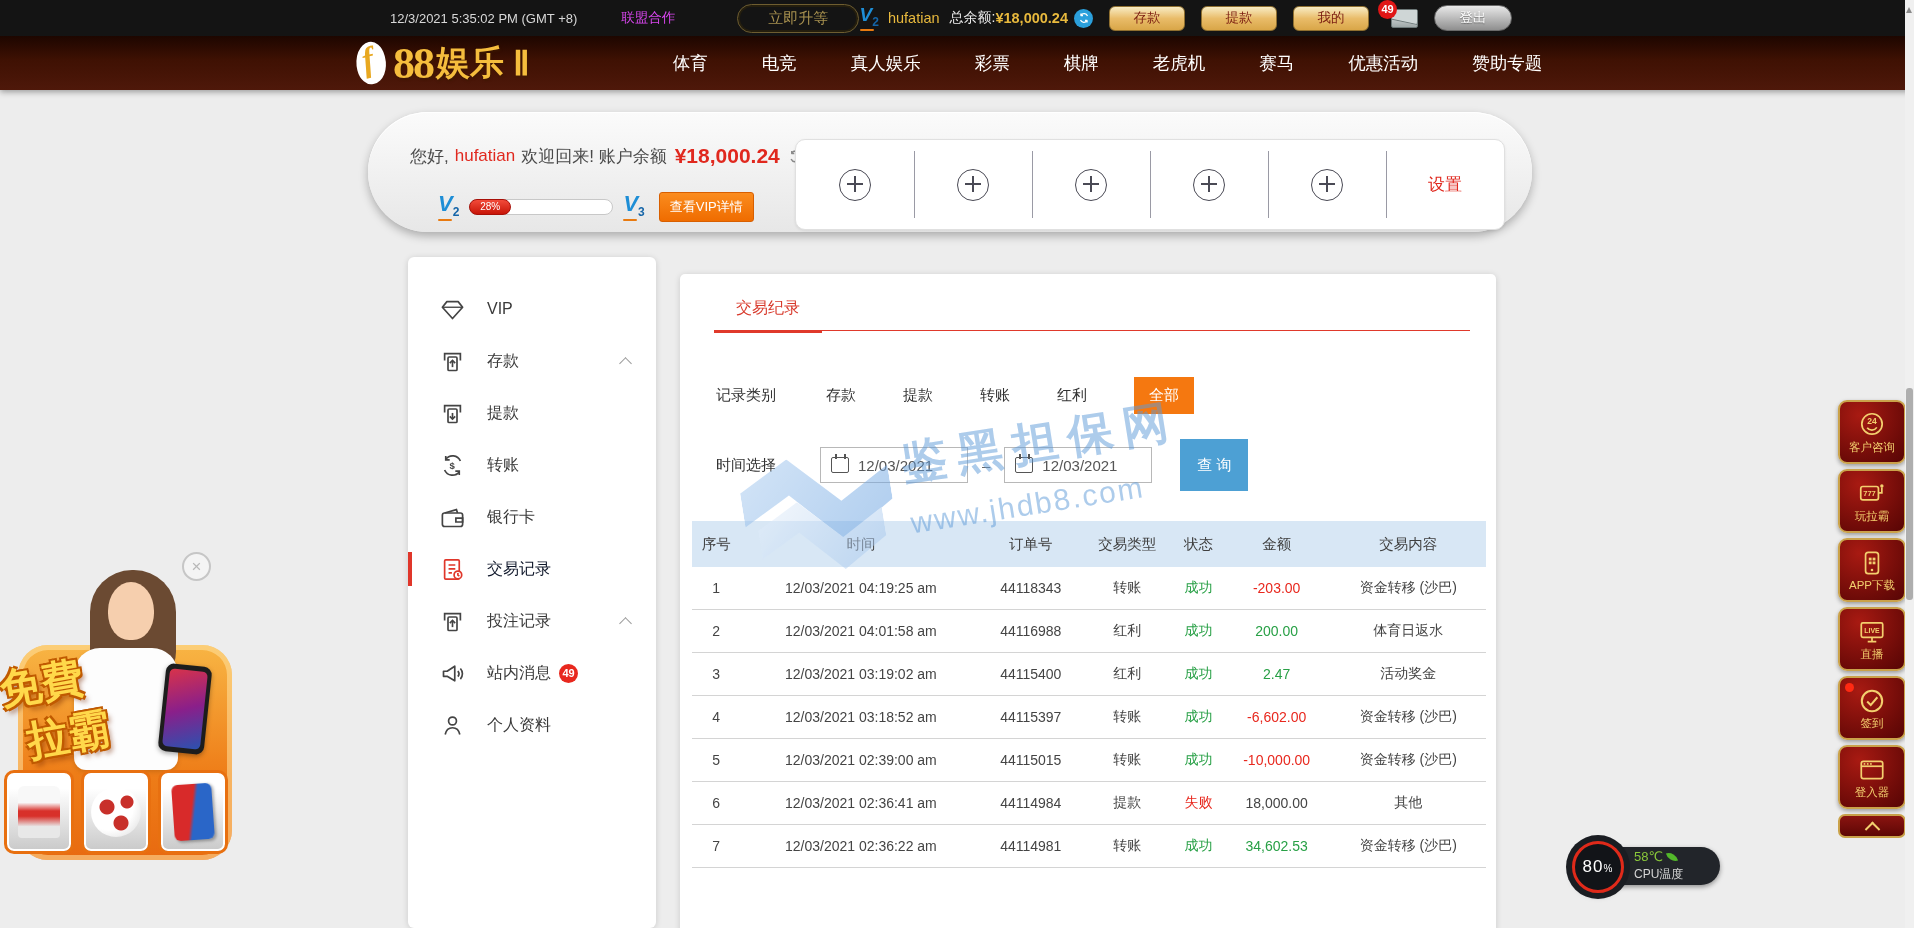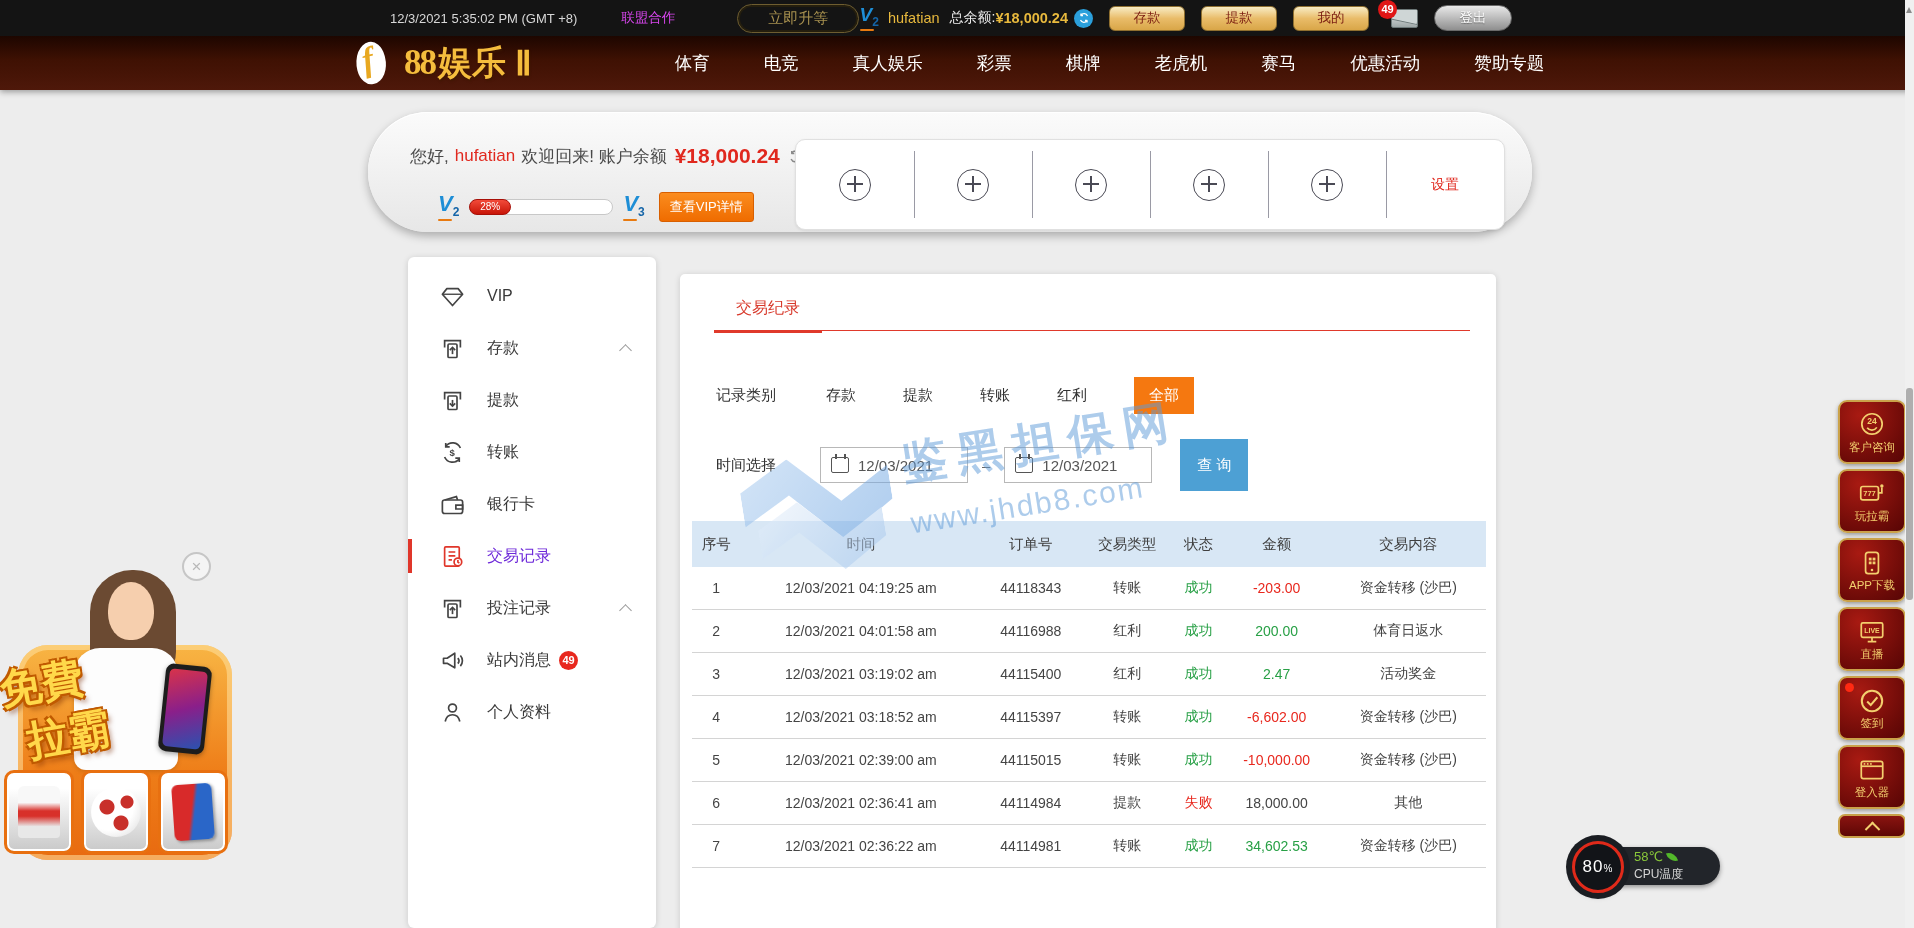--- a/index.html
+++ b/index.html
@@ -38,21 +38,21 @@
              color:#fff;font-size:13.5px;text-shadow:0 1px 1px rgba(0,0,0,.4);}
   
   .navbar{position:absolute;top:36px;left:0;right:0;height:54px;display:flex;align-items:center;
           background:linear-gradient(180deg,#1d0600 0%,#3f1103 45%,#4e180a 100%);
           box-shadow:0 2px 6px rgba(0,0,0,.35);z-index:29;}
   .logo{margin-left:356px;display:flex;align-items:center;cursor:pointer;}
   .logo-swirl{width:30px;height:42px;background:#fff;border-radius:62% 42% 58% 42%;
               transform:rotate(-14deg);position:relative;flex:none;}
   .logo-swirl::after{content:'f';position:absolute;left:7px;top:-2px;color:#e8a820;
               font:italic bold 34px "Liberation Serif",serif;}
-  .logo-88{color:#f5bd3d;font-weight:bold;font-size:35px;letter-spacing:-2px;margin-left:18px;
+  .logo-88{color:#f5bd3d;font-weight:bold;font-size:44px;letter-spacing:-2px;margin-left:7px;
            font-family:"Liberation Serif",serif;text-shadow:1px 2px 2px rgba(60,25,0,.65);}
   .logo-word{color:#f5bd3d;font-size:34px;font-weight:bold;margin-left:3px;
              text-shadow:1px 2px 2px rgba(60,25,0,.65);}
   .logo-ii{color:#f5bd3d;font-size:34px;font-weight:bold;margin-left:9px;
            font-family:"Liberation Serif",serif;text-shadow:1px 2px 2px rgba(60,25,0,.65);}
   .nav-menu{margin-left:116px;display:flex;}
   .nav-item{padding:0 27px;color:#fff;font-size:17.5px;line-height:54px;cursor:pointer;white-space:nowrap;}
   
   .welcome-strip{position:absolute;left:368px;top:112px;width:1164px;height:120px;border-radius:60px;
           background:linear-gradient(180deg,#fbfbfb,#e7e7e7);z-index:10;
@@ -72,30 +72,30 @@
   .vip-detail-btn{margin-left:14px;background:linear-gradient(180deg,#fb8c1e,#ef6c00);color:#fff;
           font-size:13px;padding:5px 10px;border-radius:3px;border:1px solid #d85f00;cursor:pointer;}
   .quick-card{position:absolute;left:427px;top:27px;width:708px;height:89px;background:#fff;
           border:1px solid #e0e0e0;border-radius:10px;display:flex;box-shadow:0 1px 3px rgba(0,0,0,.08);}
   .qa-cell{flex:1;display:flex;align-items:center;justify-content:center;position:relative;cursor:pointer;}
   .qa-cell + .qa-cell::before{content:'';position:absolute;left:0;top:11px;bottom:11px;width:1px;background:#9a9aa5;}
   .plus-circle{width:30px;height:30px;border:1.7px solid #4a4a55;border-radius:50%;position:relative;}
   .plus-circle::before,.plus-circle::after{content:'';position:absolute;background:#4a4a55;}
   .plus-circle::before{left:7px;top:13.6px;width:16px;height:1.8px;}
   .plus-circle::after{left:14.1px;top:6.5px;width:1.8px;height:16px;}
-  .qa-settings{color:#e0281e;font-size:14px;}
+  .qa-settings{color:#e0281e;font-size:17px;}
   
   .sidebar-card{position:absolute;left:408px;top:257px;width:248px;height:671px;background:#fff;
-          border-radius:6px;box-shadow:0 1px 6px rgba(0,0,0,.15);padding-top:13px;
+          border-radius:6px;box-shadow:0 1px 6px rgba(0,0,0,.15);padding-top:26px;
           box-sizing:border-box;z-index:5;}
   .side-item{height:52px;display:flex;align-items:center;padding-left:31px;position:relative;
           color:#3a3a3a;font-size:16px;cursor:pointer;}
   .side-icon{width:27px;height:27px;margin-right:21px;color:#444;flex:none;display:flex;}
   .side-icon svg{width:100%;height:100%;}
-  .side-item.active{color:#6d28d9;}
+  .side-item.active{color:#0f172a;}
   .side-item.active .side-icon{color:#e0362a;}
   .side-item.active::before{content:'';position:absolute;left:0;top:9px;bottom:9px;width:4px;background:#e0362a;}
   .side-badge{margin-left:8px;background:#e8281e;color:#fff;min-width:19px;height:19px;border-radius:50%;
           font-size:11px;font-weight:bold;display:flex;align-items:center;justify-content:center;}
   .side-chev{margin-left:auto;margin-right:26px;width:8px;height:8px;margin-top:4px;
           border-left:1.6px solid #999;border-top:1.6px solid #999;transform:rotate(45deg);}
   
   .content-card{position:absolute;left:680px;top:274px;width:816px;height:671px;background:#fff;
           border-radius:5px;box-shadow:0 1px 6px rgba(0,0,0,.15);z-index:5;box-sizing:border-box;}
   .tabbar{margin:24px 26px 0 34px;border-bottom:1px solid #e0392b;height:32px;position:relative;}

